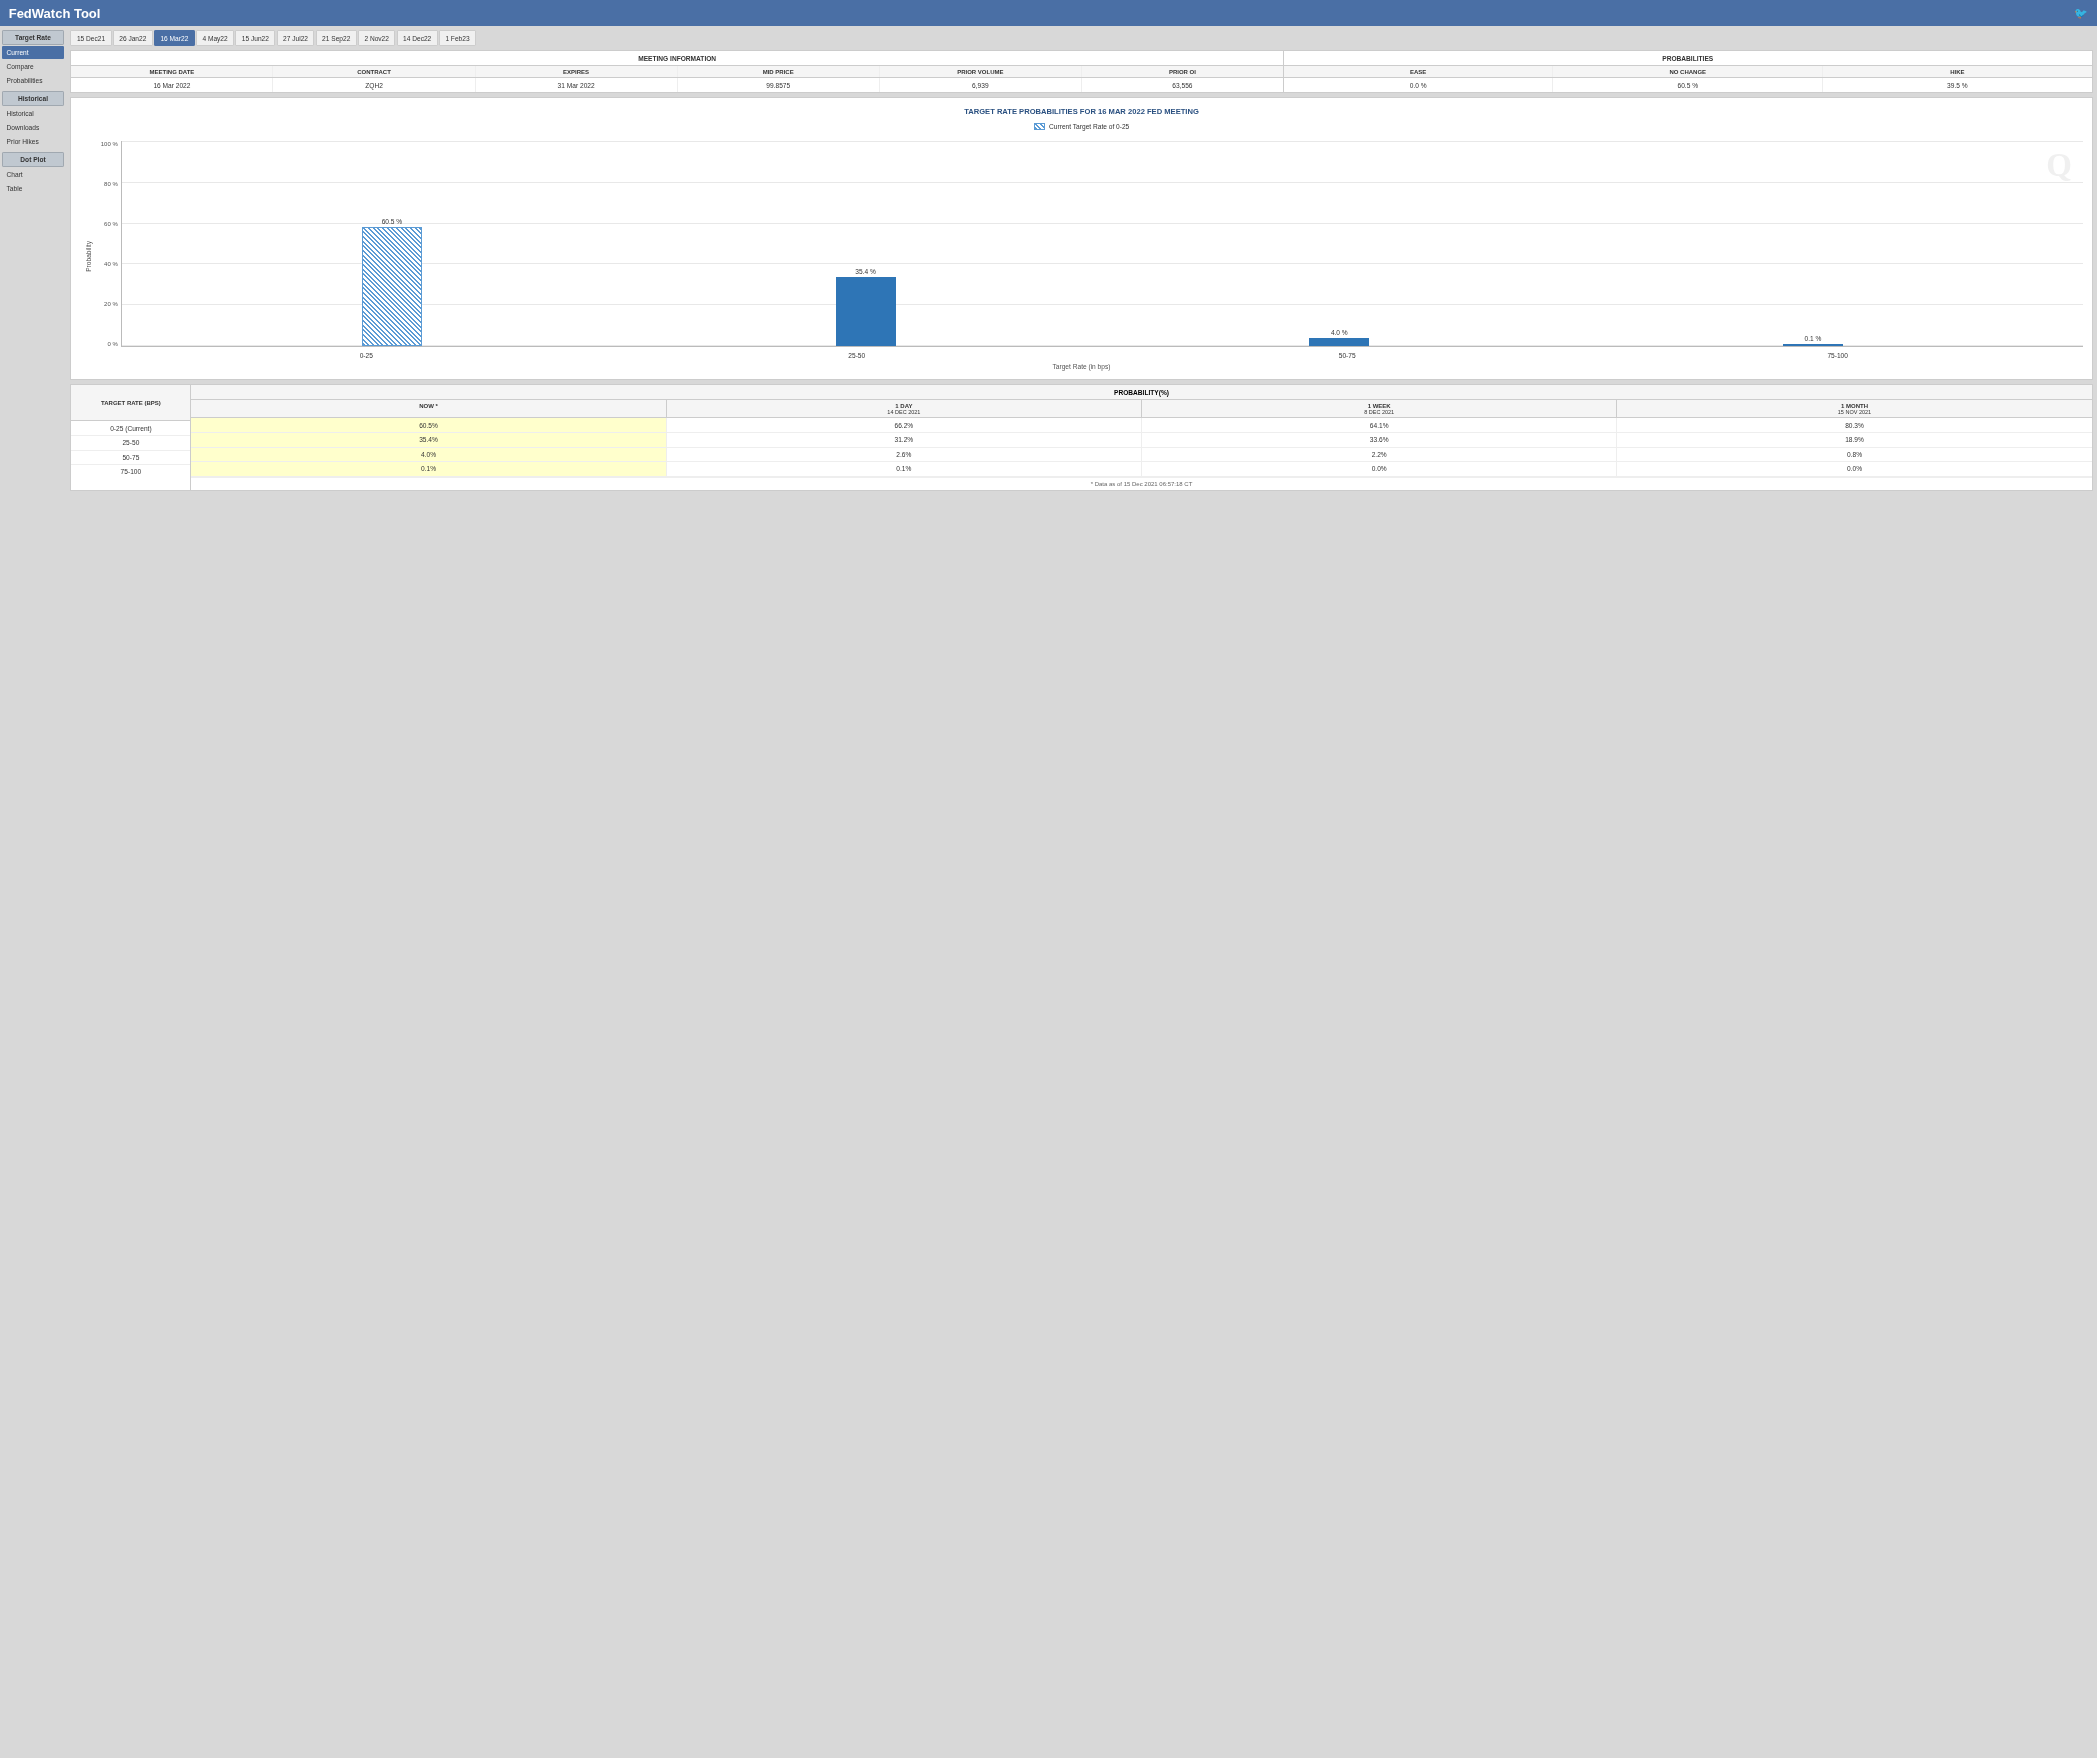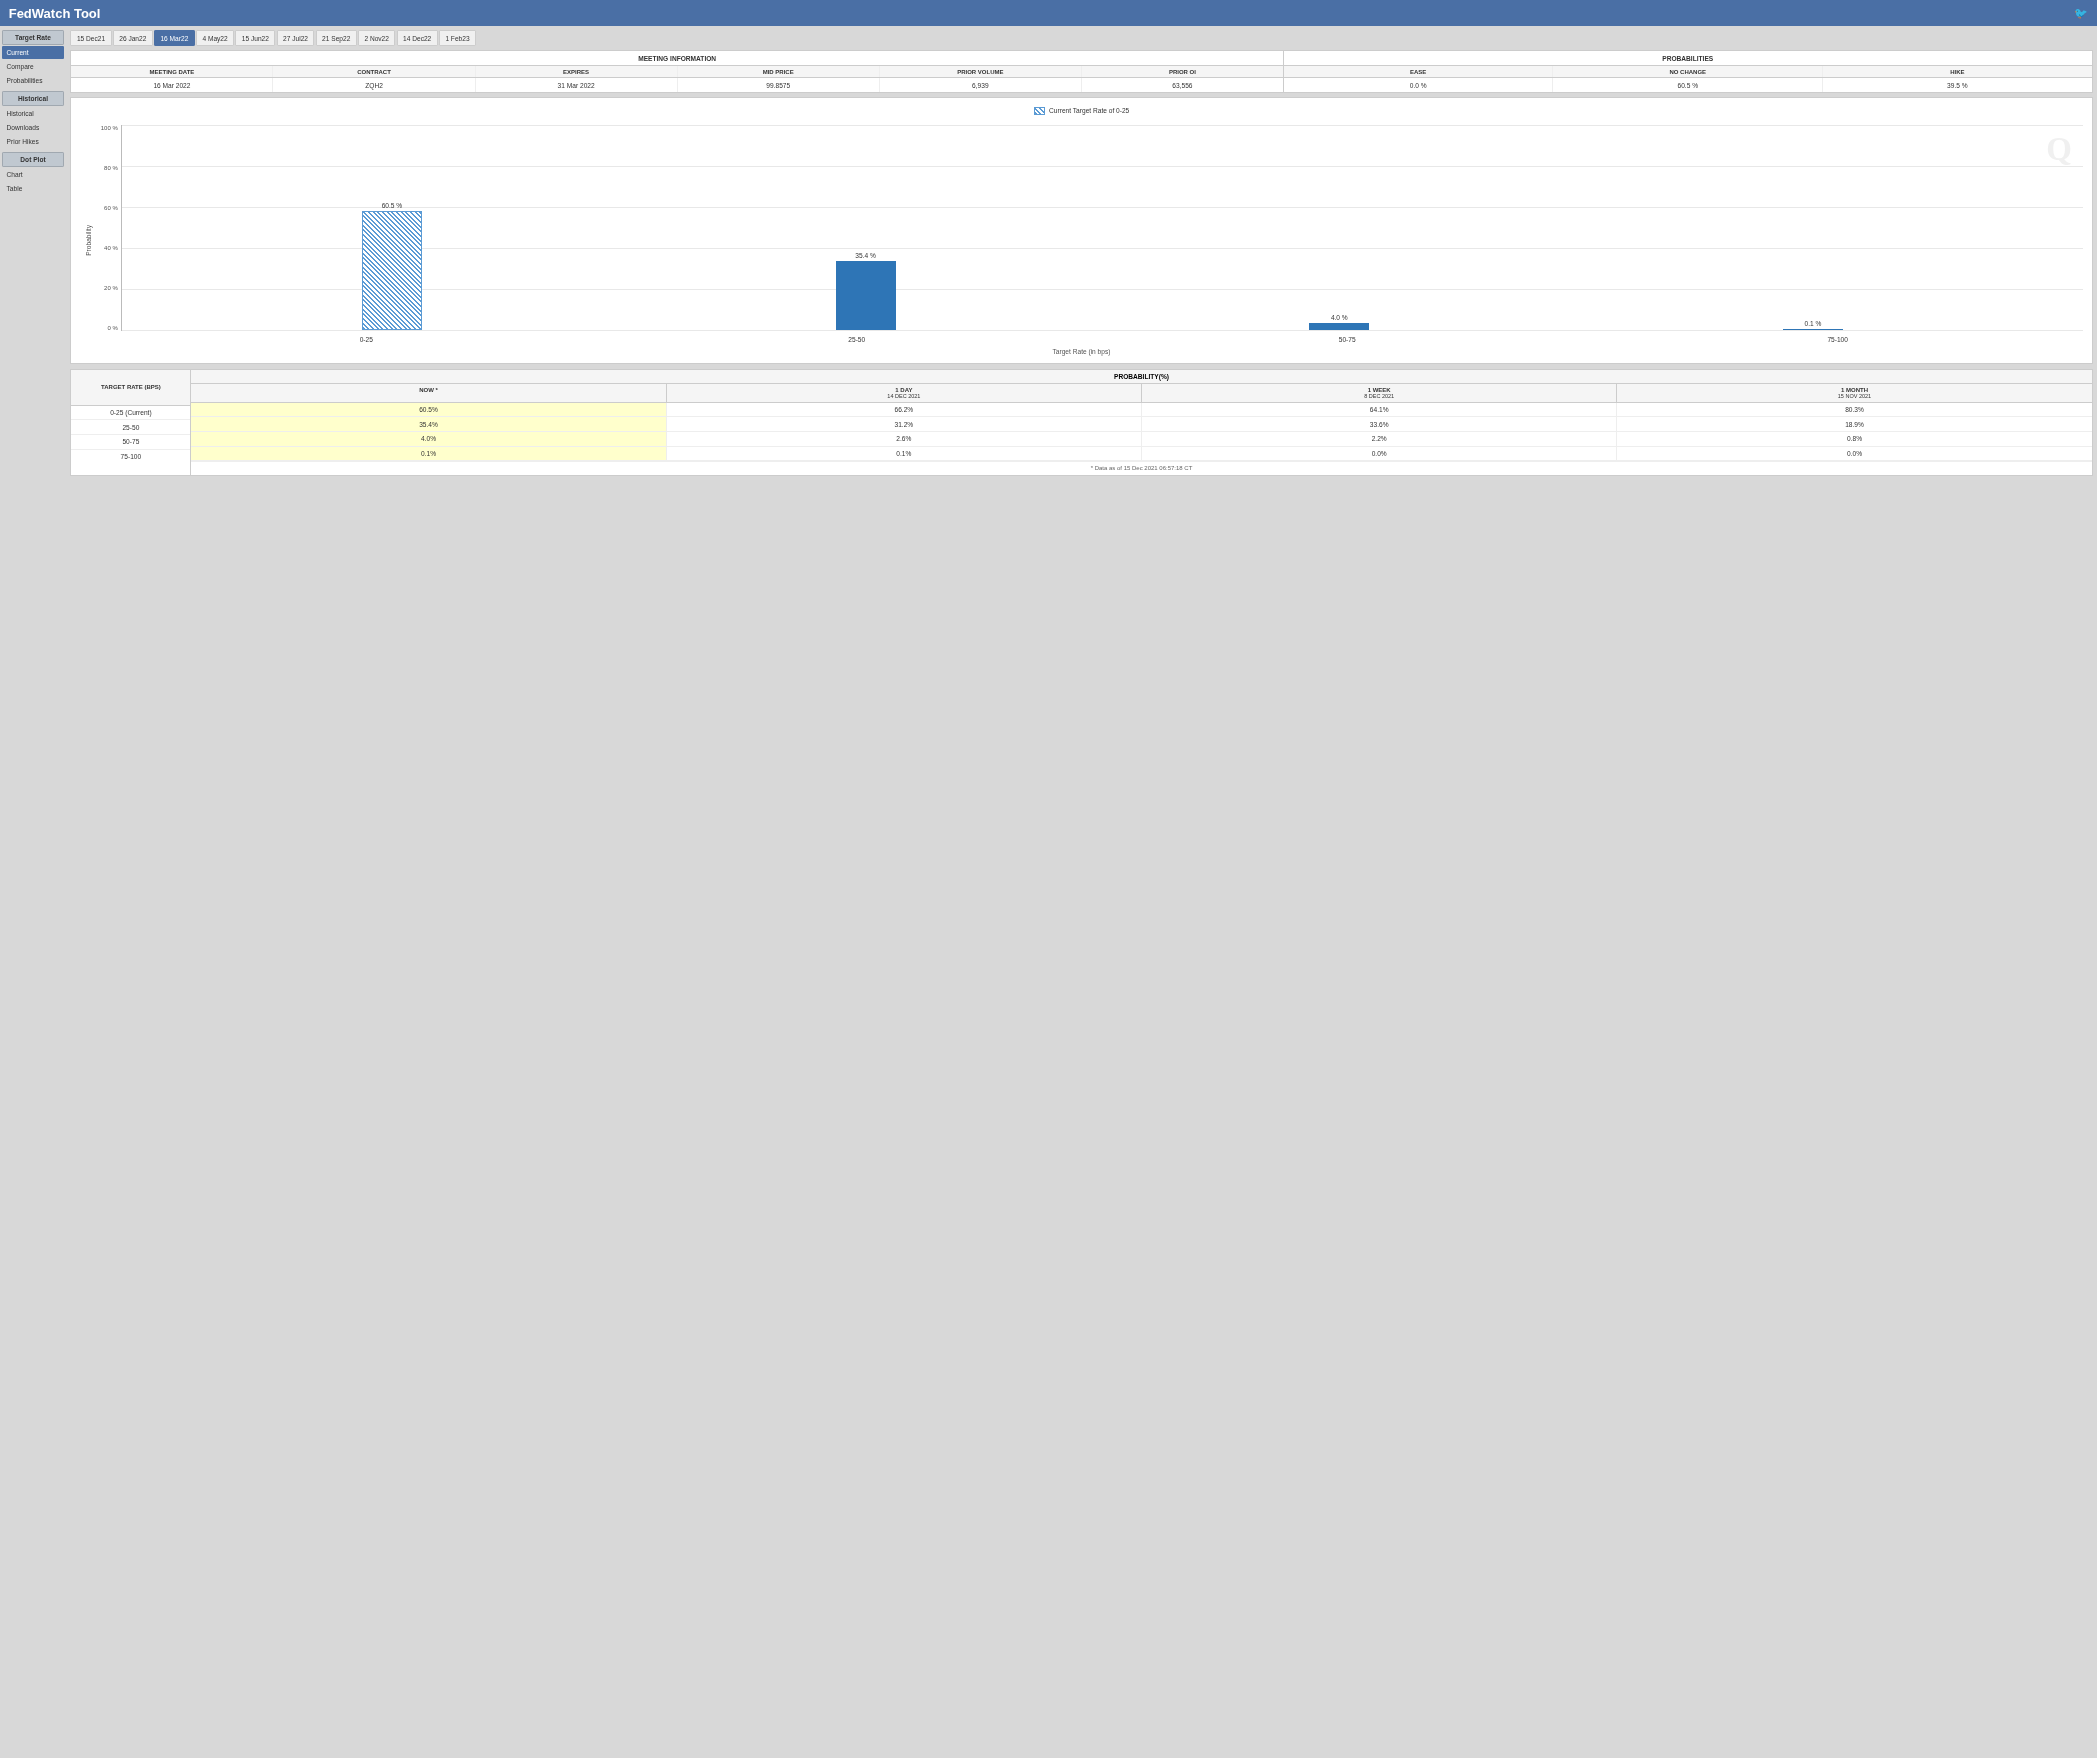--- a/index.html
+++ b/index.html
@@ -295,20 +295,21 @@
             <div class="table-data-cell">0.0 %</div>
             <div class="table-data-cell">60.5 %</div>
             <div class="table-data-cell">39.5 %</div>
           </div>
         </div>
 
       </div>
     </div>
 
     <div class="chart-section">
+      <div class="chart-title">TARGET RATE PROBABILITIES FOR 16 MAR 2022 FED MEETING</div>
 
       <div class="chart-legend">
         <div class="legend-swatch" style="background: repeating-linear-gradient(45deg, #5b9bd5, #5b9bd5 1.6px, white 1.6px, white 3.3px); border:0.5px solid #5b9bd5;"></div>
         <span class="legend-label">Current Target Rate of 0-25</span>
       </div>
 
       <div style="position:relative; height:235px; display:flex;">
 
         <div style="width:16.4px; display:flex; align-items:center; justify-content:center;">
           <span style="font-size:6.6px; color:#555; writing-mode:vertical-rl; transform:rotate(180deg); white-space:nowrap;">Probability</span>

